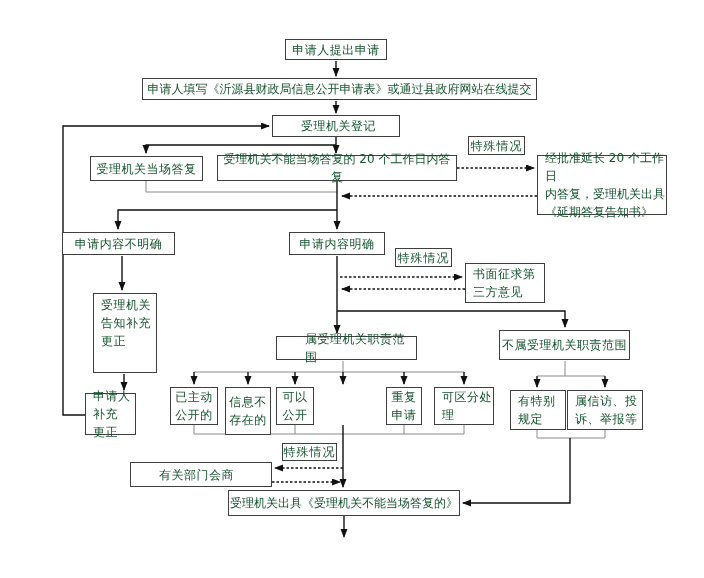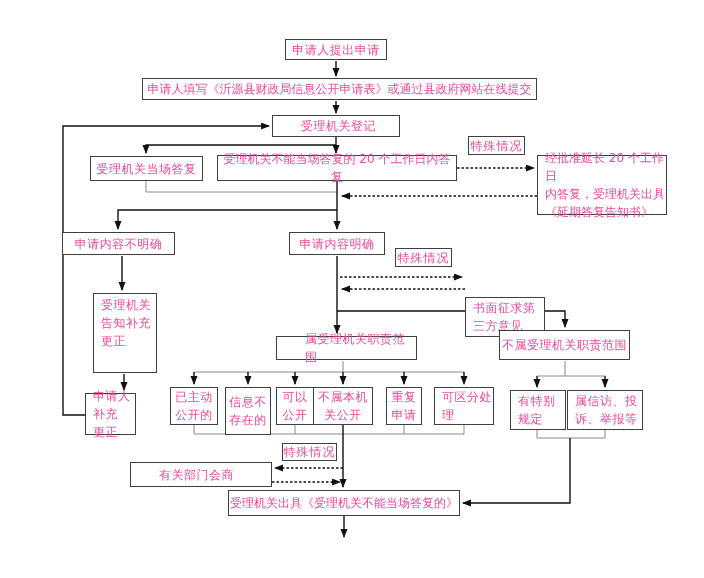--- a/index.html
+++ b/index.html
@@ -1,21 +1,21 @@
 <!DOCTYPE html>
 <html><head>
 <meta charset="utf-8">
 <style>
   html,body{margin:0;padding:0;background:#ffffff;}
   #stage{
     position:relative;
     width:704px;height:578px;
     background:#ffffff;
     font-family:"DejaVu Sans","Liberation Sans",sans-serif;
-    color:#ec4899;
+    color:#14532d;
     overflow:hidden;
   }
   #wires{position:absolute;left:0;top:0;width:704px;height:578px;}
   .node{
     position:absolute;
     box-sizing:border-box;
     border:1px solid #3f3f3f;
     background:#fff;
     display:flex;
     align-items:center;
@@ -104,21 +104,21 @@
   <div class="node ml tight" style="left:537px;top:155px;width:130px;height:60px;">经批准延长 20 个工作日
 内答复，受理机关出具
 《延期答复告知书》</div>
 
   <div class="node" style="left:62px;top:232px;width:113px;height:23px;">申请内容不明确</div>
 
   <div class="node" style="left:289px;top:232px;width:96px;height:23px;">申请内容明确</div>
 
   <div class="node sm" style="left:395px;top:248px;width:57px;height:19px;">特殊情况</div>
 
-  <div class="node ml" style="left:465px;top:263px;width:80px;height:40px;margin-top:34px;">书面征求第
+  <div class="node ml" style="left:465px;top:263px;width:80px;height:40px;">书面征求第
 三方意见</div>
 
   <div class="node ml" style="left:93px;top:293px;width:64px;height:80px;align-items:flex-start;padding-top:2px;">受理机关
 告知补充
 更正</div>
 
   <div class="node left" style="left:276px;top:336px;width:141px;height:24px;">属受理机关职责范围</div>
 
   <div class="node" style="left:499px;top:330px;width:131px;height:30px;">不属受理机关职责范围</div>
 
@@ -127,22 +127,20 @@
 
   <div class="node" style="left:170px;top:387px;width:48px;height:38px;">已主动
 公开的</div>
 
   <div class="node" style="left:225px;top:387px;width:46px;height:48px;">信息不
 存在的</div>
 
   <div class="node" style="left:276px;top:387px;width:38px;height:38px;">可以
 公开</div>
 
-  <div class="node" style="left:313px;top:387px;width:60px;height:38px;">不属本机
-关公开</div>
 
   <div class="node" style="left:386px;top:387px;width:36px;height:38px;">重复
 申请</div>
 
   <div class="node ml" style="left:434px;top:387px;width:60px;height:38px;">可区分处
 理</div>
 
   <div class="node ml" style="left:510px;top:390px;width:56px;height:40px;">有特别
 规定</div>
 

